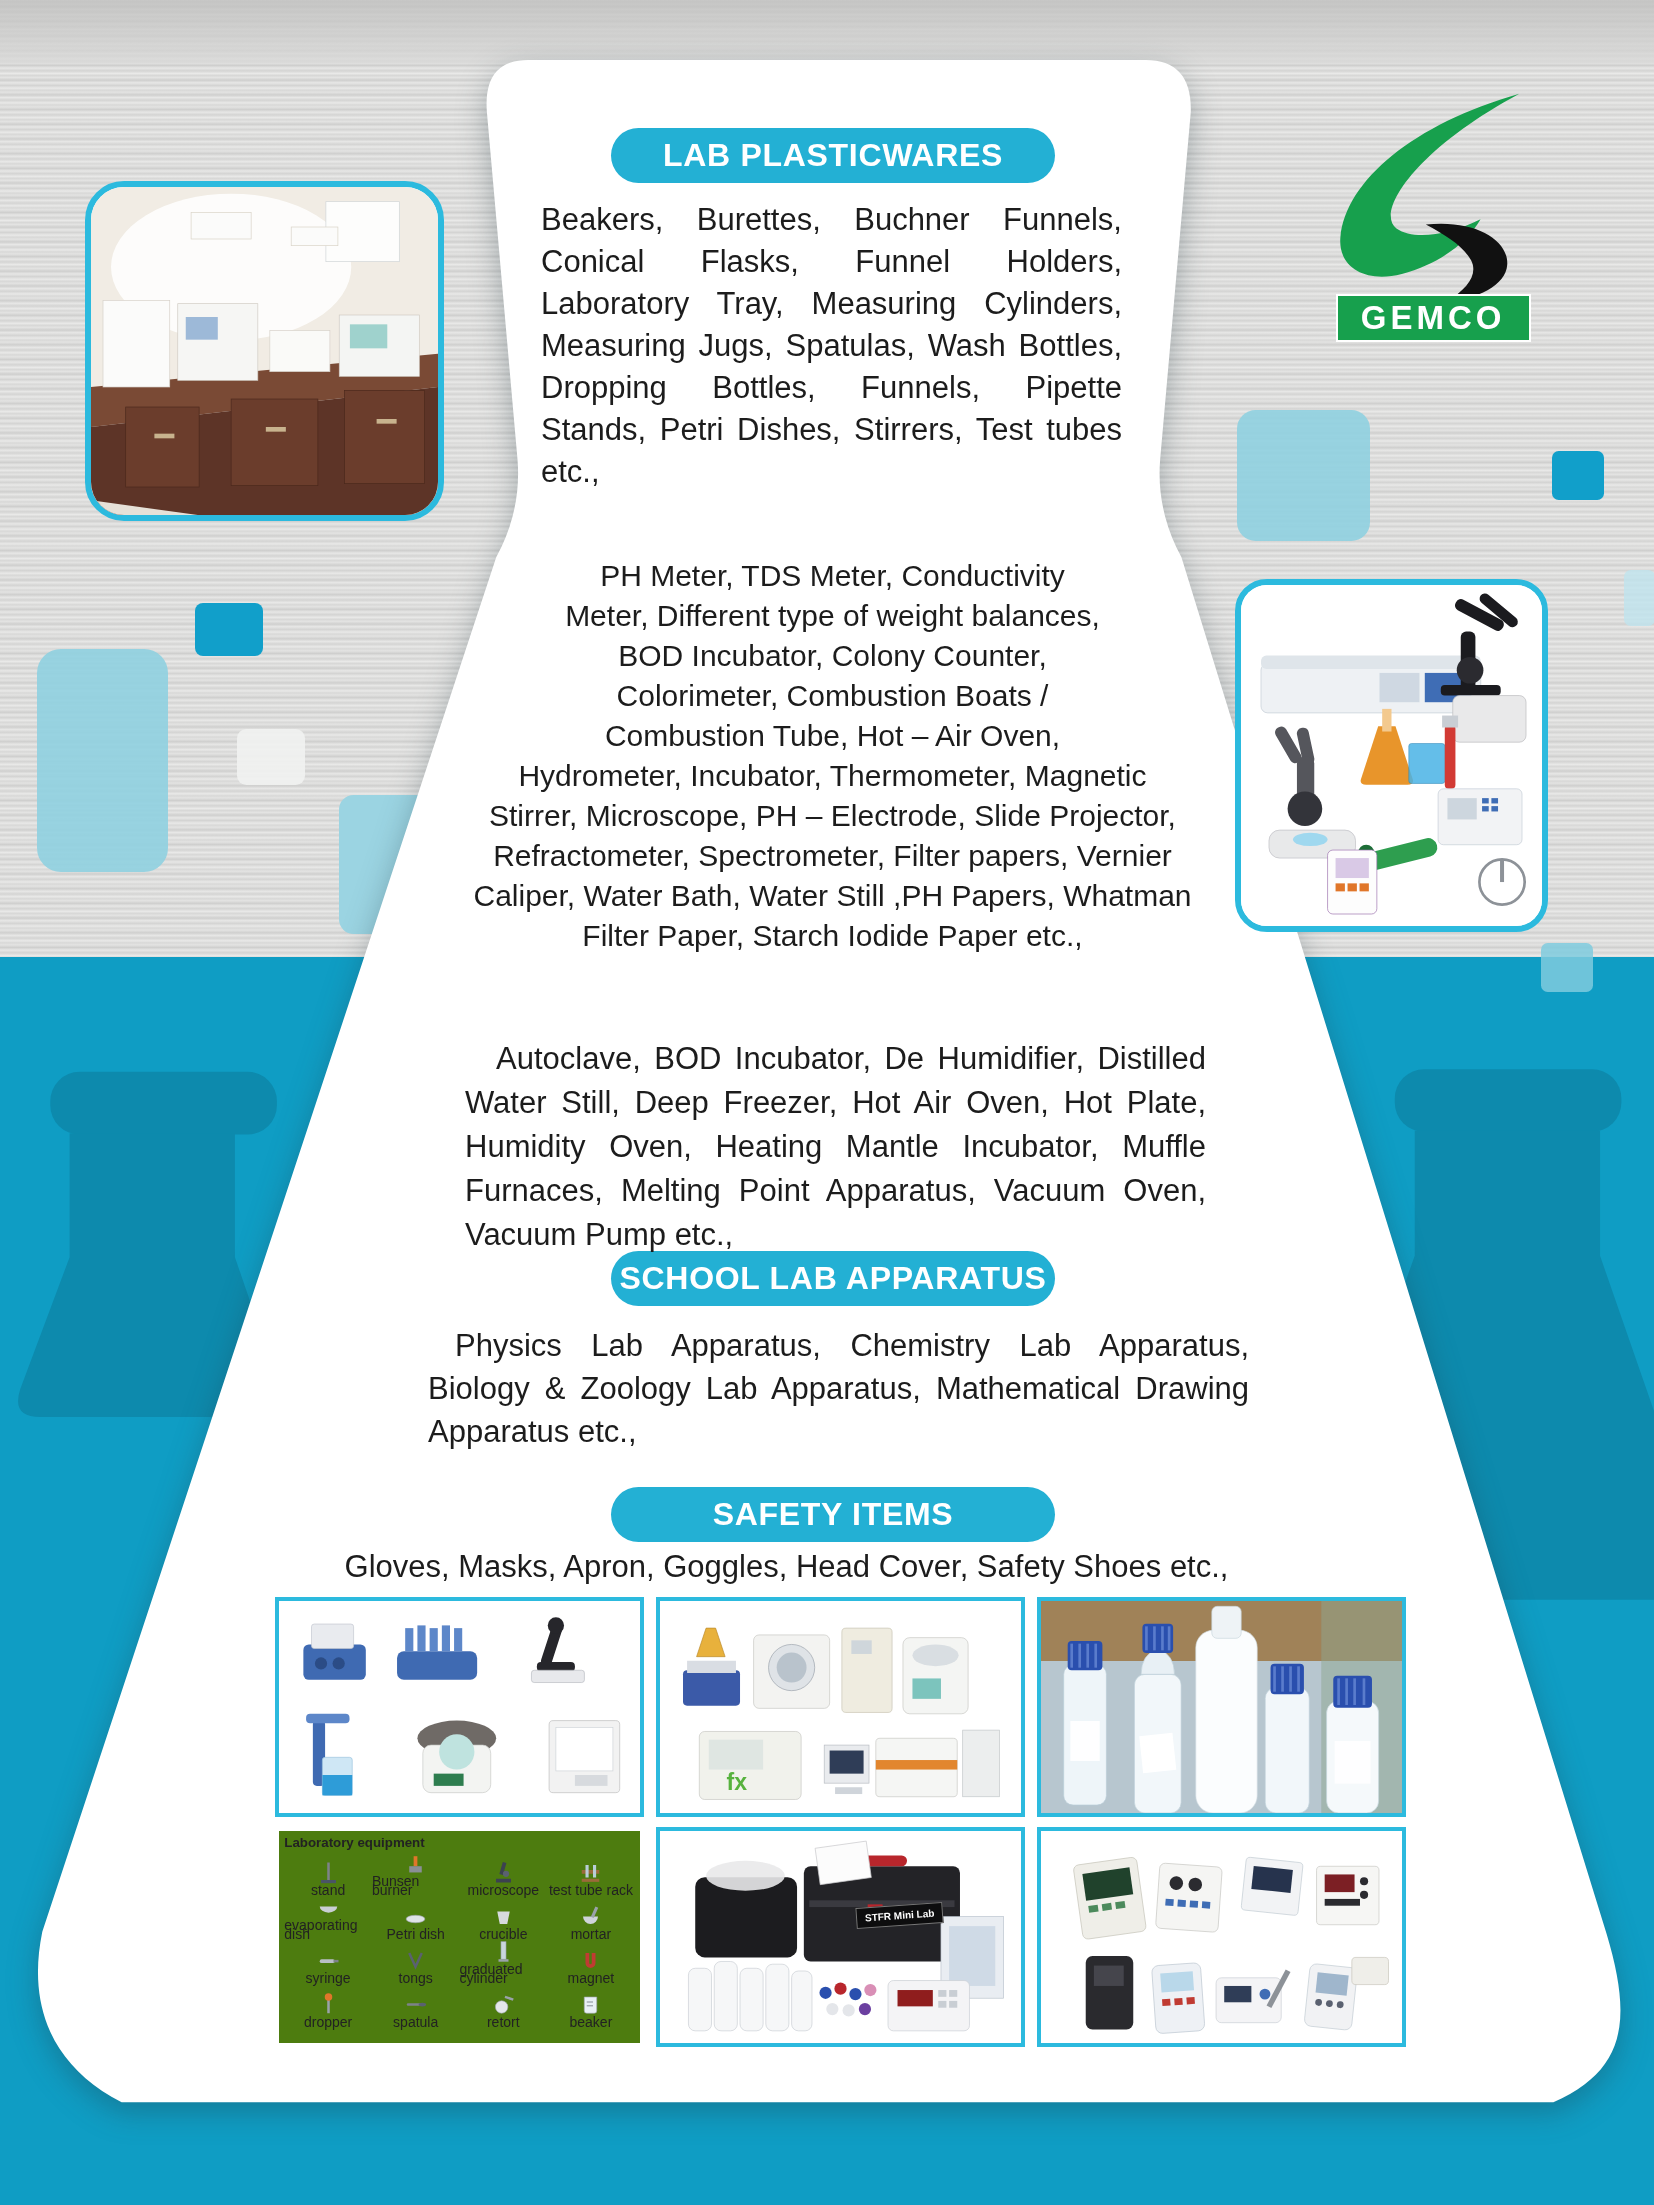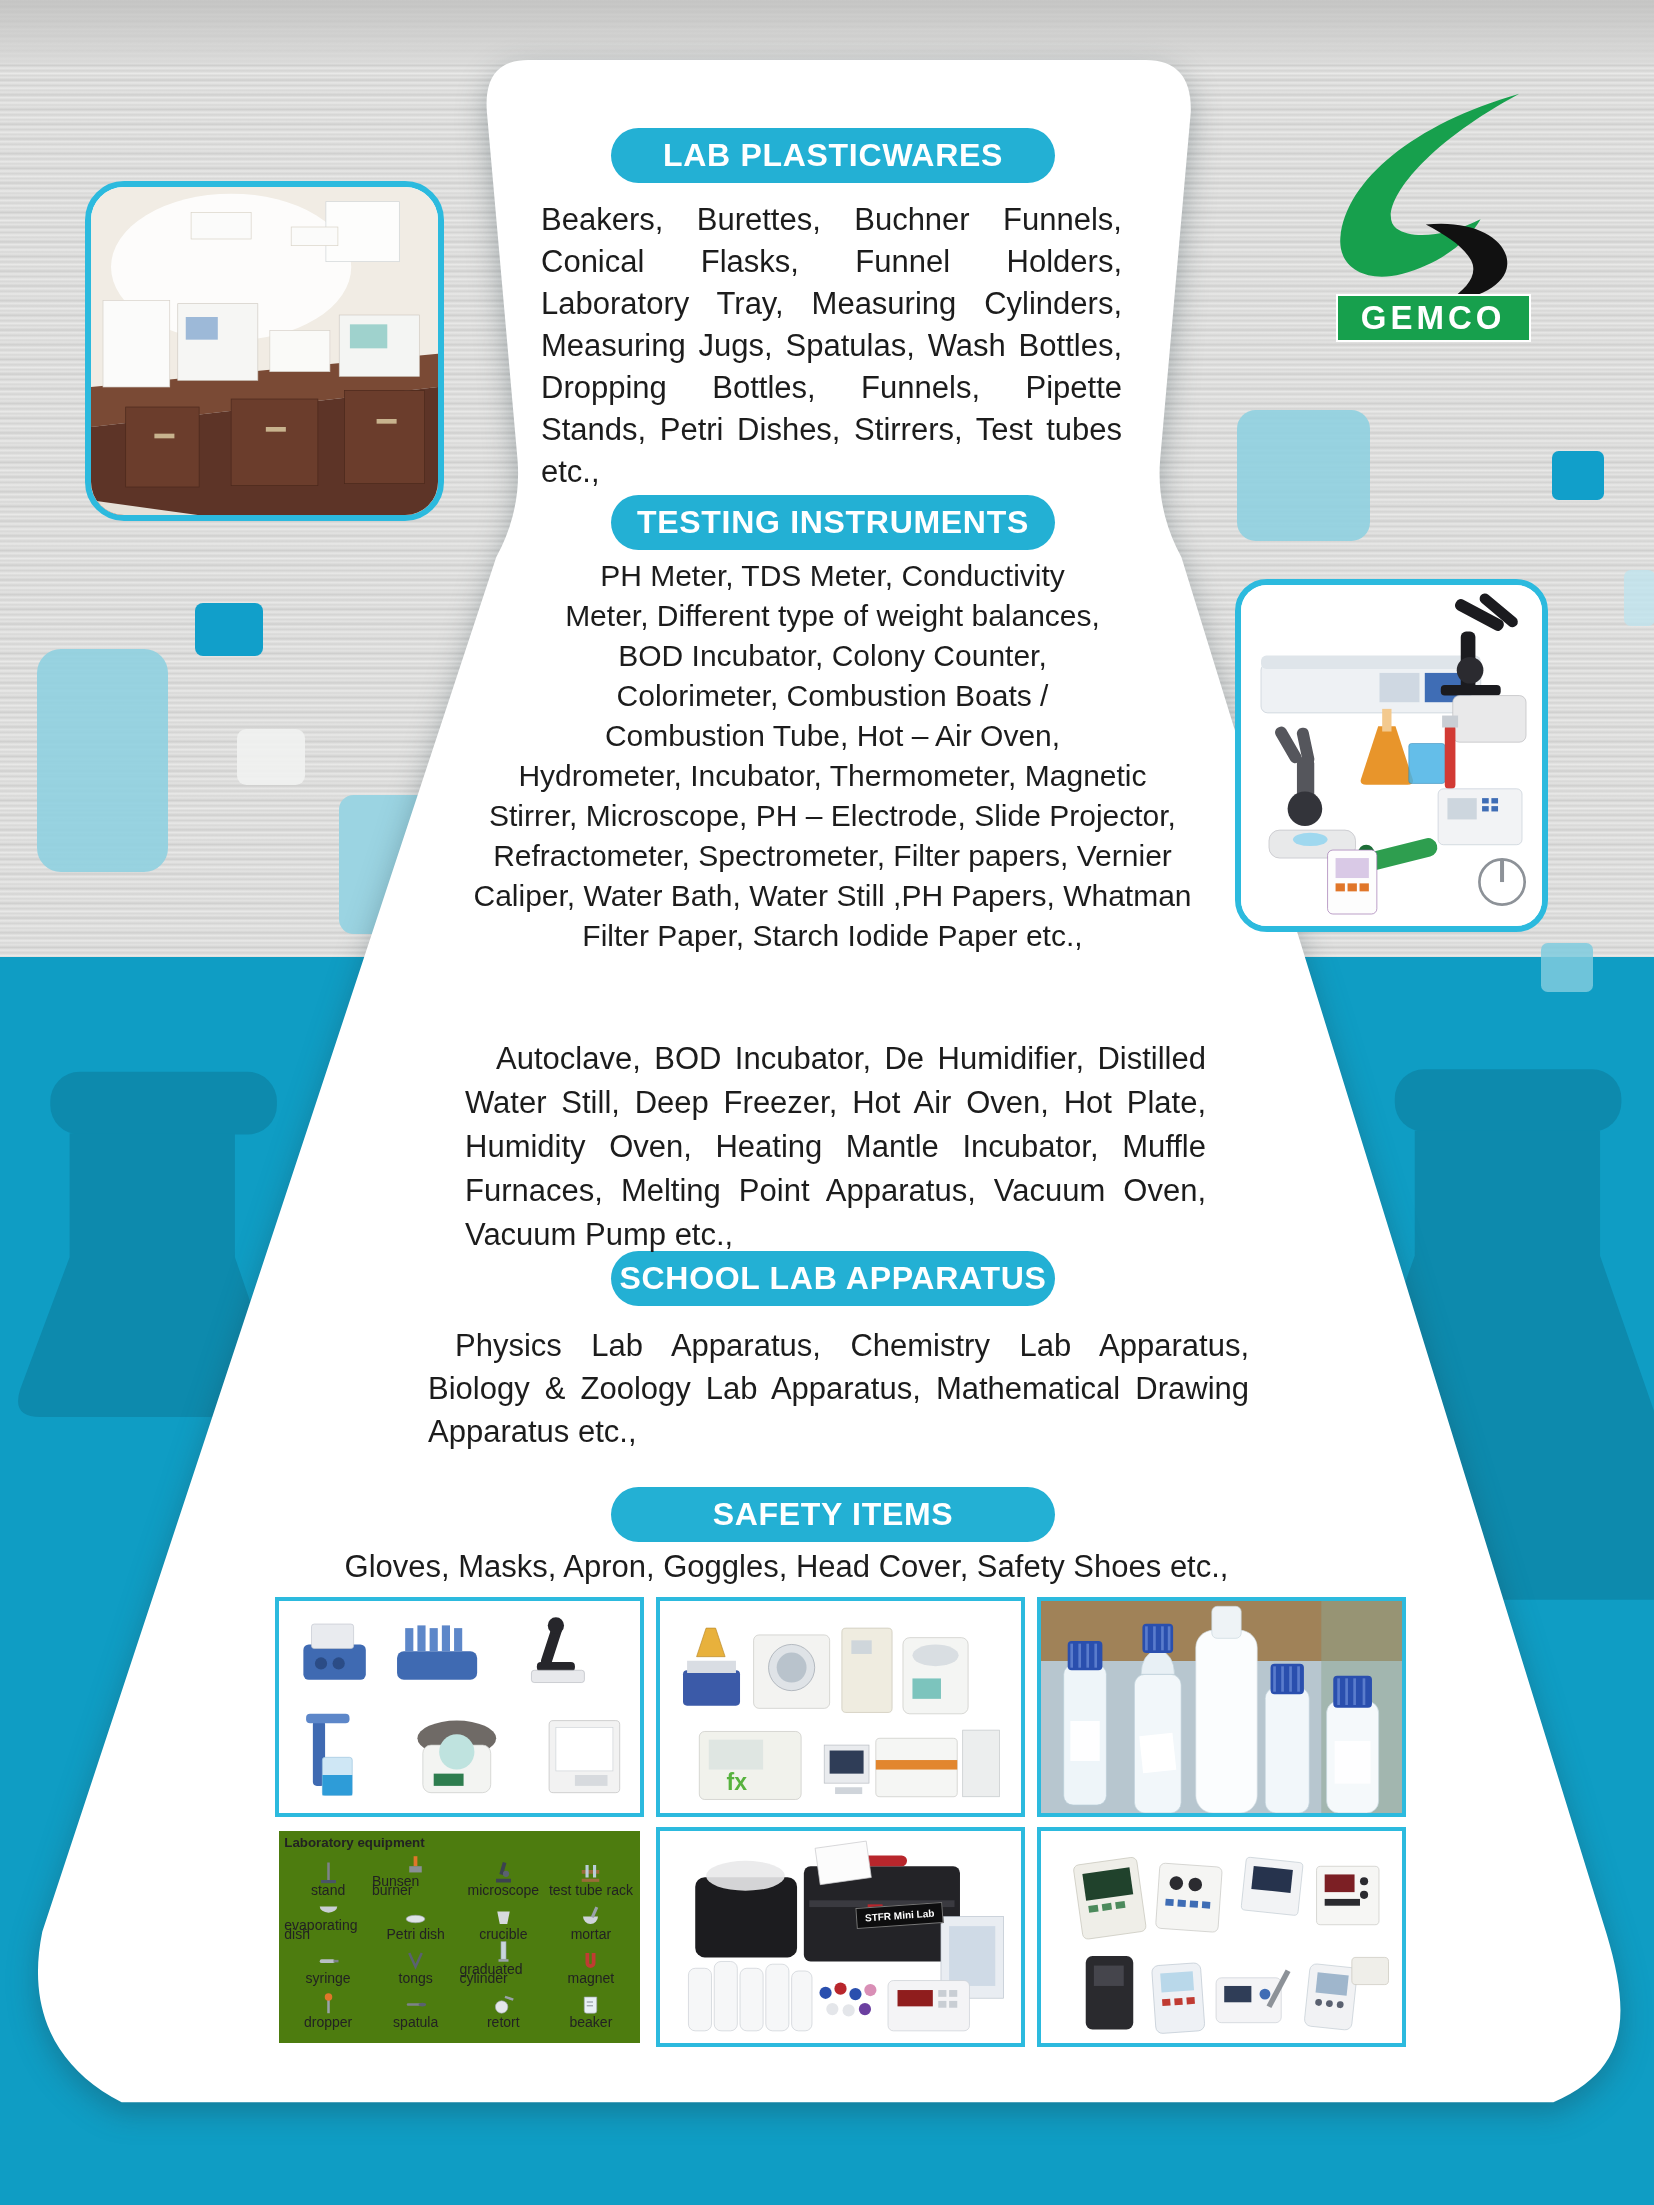--- a/index.html
+++ b/index.html
@@ -186,23 +186,20 @@
       <g fill="#e0762a">
           <rect x="142" y="448" width="14" height="12"></rect>
           <rect x="160" y="448" width="14" height="12"></rect>
           <rect x="178" y="448" width="14" height="12"></rect>
         </g>
     </svg>
   </div>
 
   <div class="pill" style="top:128px;">
     <span>LAB PLASTICWARES</span>
-  </div>
-  <div class="pill" style="top:495px;">
-    <span>TESTING INSTRUMENTS</span>
   </div>
   <div class="pill" style="top:1251px;">
     <span>SCHOOL LAB APPARATUS</span>
   </div>
   <div class="pill" style="top:1487px;">
     <span>SAFETY ITEMS</span>
   </div>
 
   <div class="blk b-center pre" id="blk-testing">PH Meter, TDS Meter, Conductivity
 Meter, Different type of weight balances,

